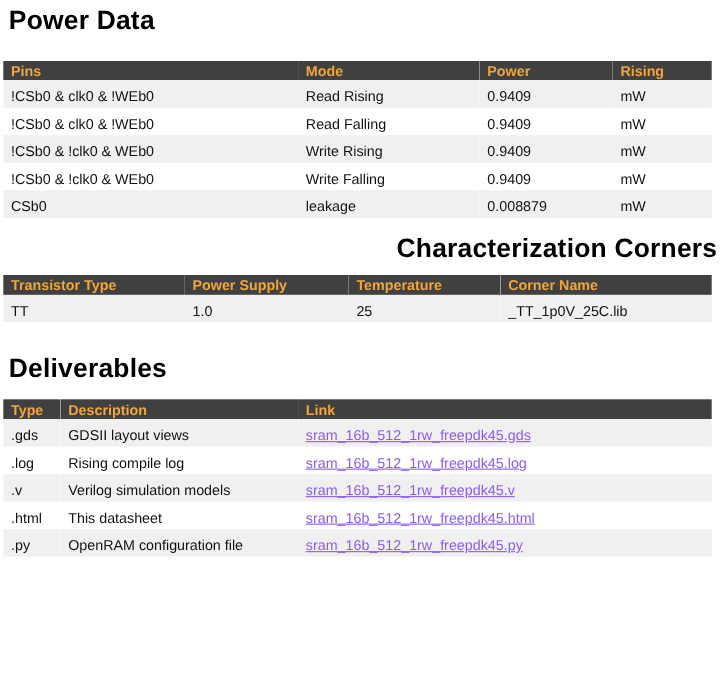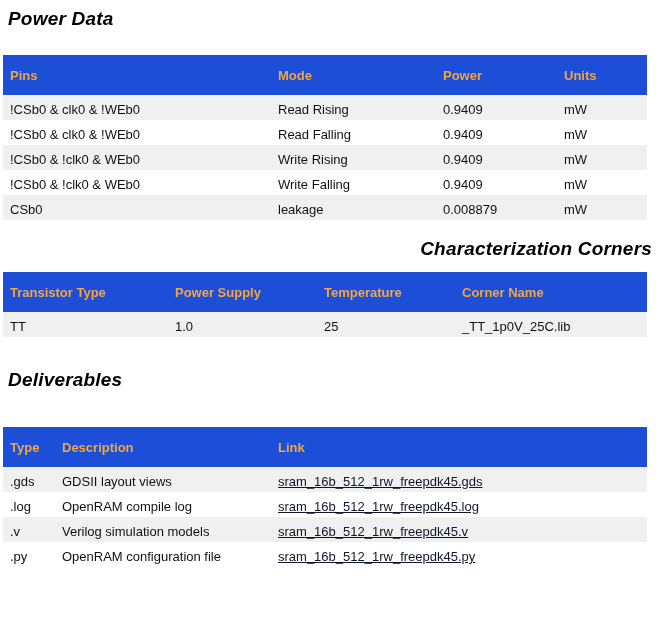--- a/index.html
+++ b/index.html
@@ -7,66 +7,65 @@
     width: 660px; height: 631px;
     margin: 0; overflow: hidden;
     background: #ffffff;
     font-family: "Liberation Sans", sans-serif;
     font-size: 13px;
     color: #111111;
   }
   body { padding: 6px 8px 0 8px; }
 
   h2.section-title {
-    font-size: 19px;
+    font-size: 24px;
     font-weight: bold;
     color: #000000;
     margin: 0;
     line-height: 22px;
     letter-spacing: 0.2px;
-    font-style: italic;
   }
   #title-power { margin: 2px 0 0 0; }
   #title-corners { margin: 18px 0 0 0; text-align: right; }
   #title-deliverables { margin: 32px 0 12px 0; }
 
   table.data-table {
     border-collapse: collapse;
     table-layout: fixed;
     width: 644px;
     margin-left: -5px;
   }
   #power-table { margin-top: 25px; }
   #corners-table { margin-top: 12px; }
-  #deliverables-table { margin-top: 36px; }
+  #deliverables-table { margin-top: 16px; }
 
   table.data-table th {
-    background: #1d4ed8;
+    background: #404040;
     color: #f2a63d;
     font-weight: bold;
     text-align: left;
-    height: 40px;
+    height: 18px;
     padding: 0 4px 0 7px;
     font-size: 13px;
     white-space: nowrap;
     overflow: hidden;
   }
   table.data-table td {
     height: 25px;
     padding: 4px 4px 0 7px;
     vertical-align: middle;
     white-space: nowrap;
     overflow: hidden;
     font-size: 13px;
   }
   table.data-table tbody tr:nth-child(odd) { background: #f0f0f0; }
   table.data-table tbody tr:nth-child(even) { background: #ffffff; }
 
   a.file-link {
-    color: #0f172a;
+    color: #8b5cf6;
   }
 
   
   #power-table col.c1 { width: 268px; }
   #power-table col.c2 { width: 165px; }
   #power-table col.c3 { width: 121px; }
   #power-table col.c4 { width: 90px; }
 
   #corners-table col.c1 { width: 165px; }
   #corners-table col.c2 { width: 149px; }
@@ -89,21 +88,21 @@
         <col class="c1">
         <col class="c2">
         <col class="c3">
         <col class="c4">
       </colgroup>
     <thead>
       <tr>
         <th>Pins</th>
         <th>Mode</th>
         <th>Power</th>
-        <th>Units</th>
+        <th>Rising</th>
       </tr>
     </thead>
     <tbody>
       <tr>
         <td>!CSb0 &amp; clk0 &amp; !WEb0</td>
         <td>Read Rising</td>
         <td>0.9409</td>
         <td>mW</td>
       </tr>
       <tr>
@@ -176,29 +175,34 @@
       </tr>
     </thead>
     <tbody>
       <tr>
         <td>.gds</td>
         <td>GDSII layout views</td>
         <td><a href="#" class="file-link">sram_16b_512_1rw_freepdk45.gds</a></td>
       </tr>
       <tr>
         <td>.log</td>
-        <td>OpenRAM compile log</td>
+        <td>Rising compile log</td>
         <td><a href="#" class="file-link">sram_16b_512_1rw_freepdk45.log</a></td>
       </tr>
       <tr>
         <td>.v</td>
         <td>Verilog simulation models</td>
         <td><a href="#" class="file-link">sram_16b_512_1rw_freepdk45.v</a></td>
       </tr>
       <tr>
+        <td>.html</td>
+        <td>This datasheet</td>
+        <td><a href="#" class="file-link">sram_16b_512_1rw_freepdk45.html</a></td>
+      </tr>
+      <tr>
         <td>.py</td>
         <td>OpenRAM configuration file</td>
         <td><a href="#" class="file-link">sram_16b_512_1rw_freepdk45.py</a></td>
       </tr>
     </tbody>
   </table>
 
 </div>
 
 </body></html>

